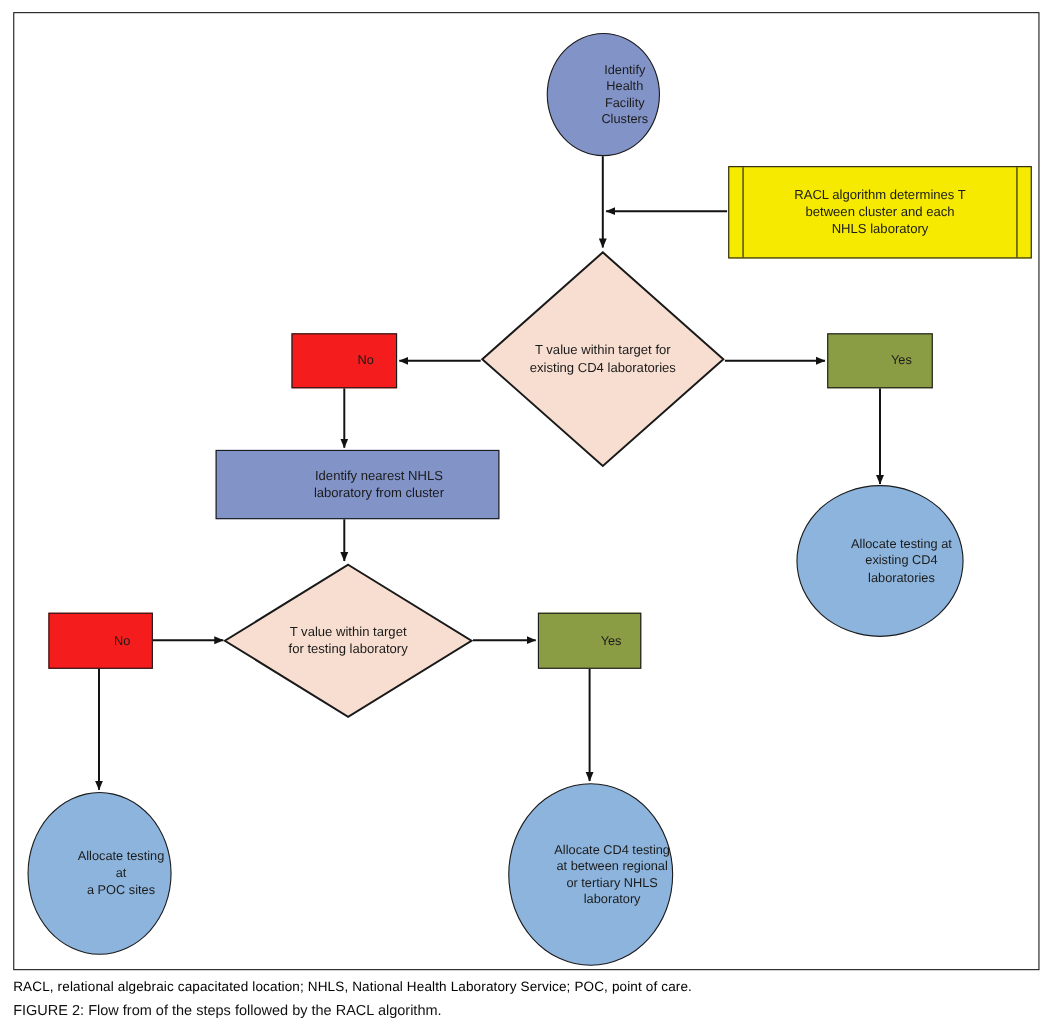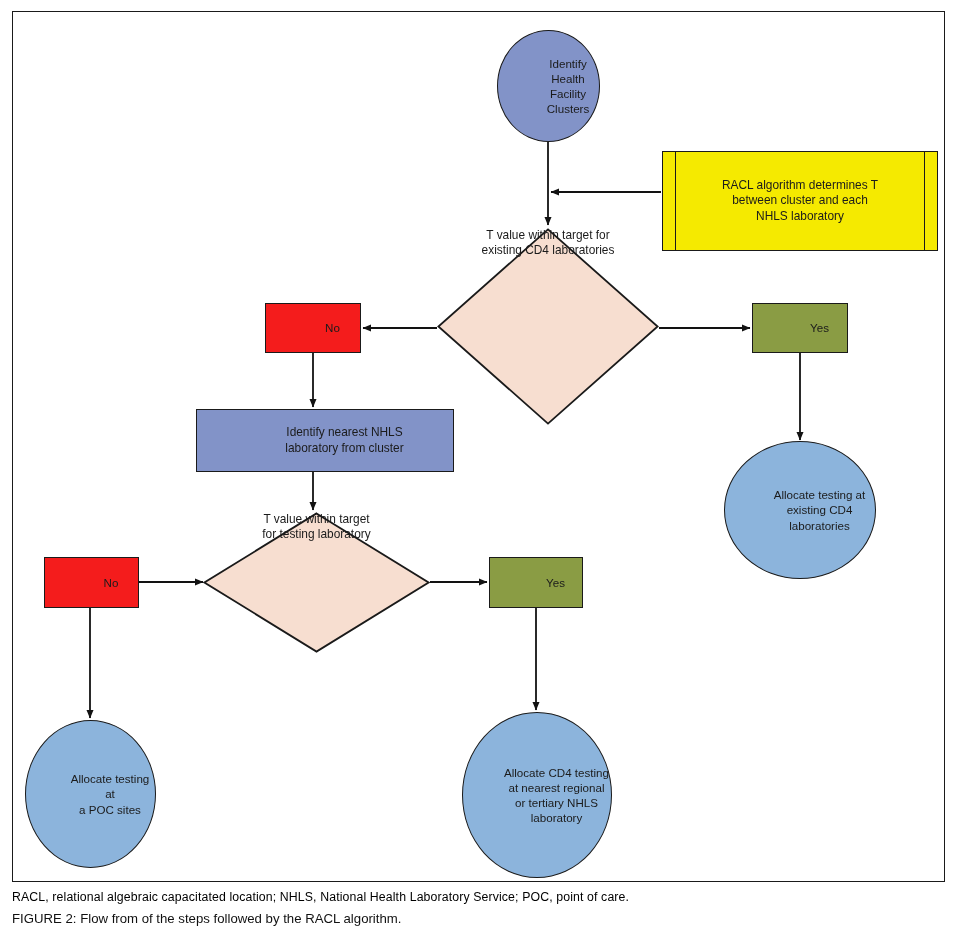--- a/index.html
+++ b/index.html
@@ -55,21 +55,21 @@
     line-height: 1.30;
     padding-left: 39px;
   }
   .ellipse {
     border-radius: 50%;
   }
   .rect { }
   .diamond-wrap {
     position: absolute;
     display: flex;
-    align-items: flex-start;
+    align-items: center;
     justify-content: center;
   }
   .diamond-wrap .diamond-svg {
     position: absolute;
     left: 0; top: 0;
     width: 100%;
     height: 100%;
   }
   .diamond-wrap .label {
     position: relative;
@@ -159,21 +159,21 @@
 
     <line x1="536" y1="608" x2="536" y2="710" stroke="#121212" stroke-width="1.8" marker-end="url(#arrowhead)"></line>
   </svg>
 
   <div class="node ellipse" style="left:497px; top:30px; width:103px; height:112px; background:#8293c8; font-size:11.6px;">
     <span class="label">Identify
 Health Facility
 Clusters</span>
   </div>
 
-  <div class="predef" style="left:662px; top:151px; width:276px; height:100px; background:#f5ea00; font-size:11.9px;">
+  <div class="predef" style="left:662px; top:151px; width:276px; height:84px; background:#f5ea00; font-size:11.9px;">
     <span class="bar left"></span>
     <span class="bar right"></span>
     <span class="label">RACL algorithm determines T
 between cluster and each
 NHLS laboratory</span>
   </div>
 
   <div class="diamond-wrap" style="left:437px; top:228px; width:222px; height:197px;">
     <svg class="diamond-svg" viewBox="0 0 222 197" preserveAspectRatio="none">
       <polygon points="111,1.4 220.6,98.5 111,195.6 1.4,98.5" fill="#f7ded0" stroke="#1a1a1a" stroke-width="1.8"></polygon>
@@ -217,21 +217,21 @@
     <span class="label">Yes</span>
   </div>
 
   <div class="node ellipse" style="left:25px; top:720px; width:131px; height:148px; background:#8cb4dc; font-size:11.6px;">
     <span class="label">Allocate testing at
 a POC sites</span>
   </div>
 
   <div class="node ellipse" style="left:462px; top:712px; width:150px; height:166px; background:#8cb4dc; font-size:11.6px;">
     <span class="label">Allocate CD4 testing
-at nearest regional
+at between regional
 or tertiary NHLS
 laboratory</span>
   </div>
 
   <div id="caption-block">
     <div id="caption-abbrev">RACL, relational algebraic capacitated location; NHLS, National Health Laboratory Service; POC, point of care.</div>
     <div id="caption-figure">
       <span class="fig-label">FIGURE 2:</span>
       <span>Flow from of the steps followed by the RACL algorithm.</span>
     </div>

